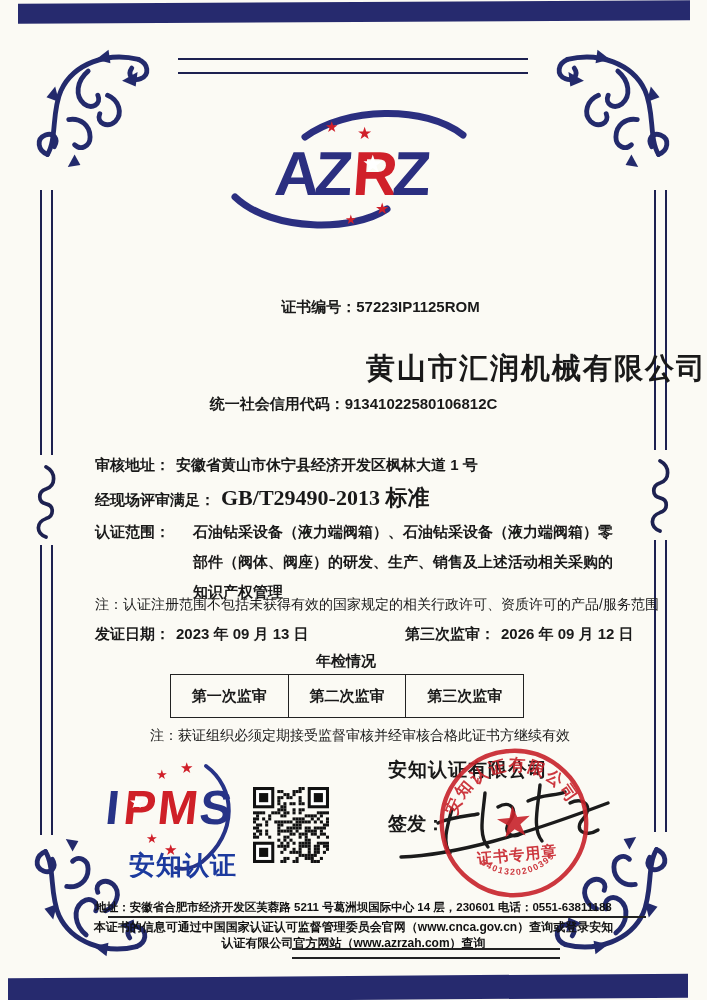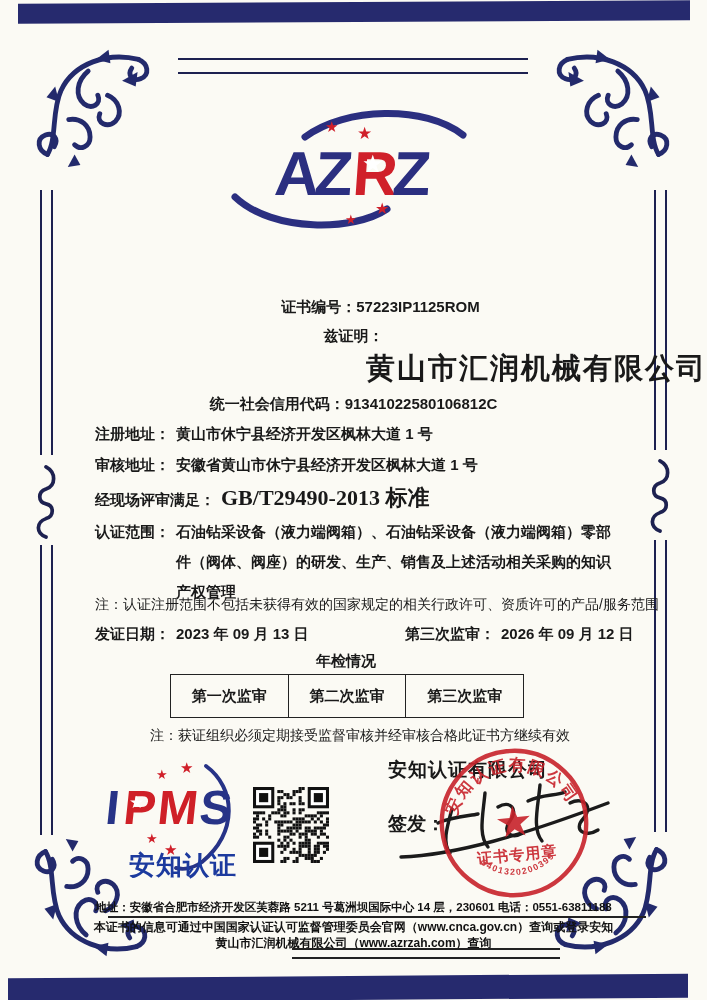--- a/index.html
+++ b/index.html
@@ -32,21 +32,21 @@
   .center-line{left:0;width:707px;text-align:center;font-weight:bold;}
   .cert-no{top:298px;font-size:15px;margin-left:27px;}
   .attest{top:327px;font-size:15px;}
   .company{top:349px;font-size:29px;font-weight:900;letter-spacing:2px;text-align:right;}
   .credit{top:395px;font-size:15px;}
   
   .row{left:95px;font-size:15px;font-weight:bold;white-space:nowrap;}
   .row .lab{margin-right:6px;}
   .row-std .val{font-size:22px;font-weight:900;font-family:"Liberation Serif","DejaVu Serif",serif;}
   .scope{left:95px;top:517px;width:530px;display:flex;font-size:15px;font-weight:bold;line-height:30px;}
-  .scope .lab{white-space:nowrap;margin-right:6px;}
+  .scope .lab{white-space:nowrap;margin-right:23px;}
   .note{font-size:14px;font-weight:normal;}
   
   .annual-title{left:170px;top:652px;width:352px;text-align:center;font-size:15px;font-weight:bold;}
   .annual-table{left:170px;top:674px;width:352px;height:42px;display:flex;border:1.5px solid #222;}
   .annual-table .cell{flex:1;border-left:1.5px solid #222;display:flex;align-items:center;
     justify-content:center;font-size:15px;font-weight:bold;}
   .annual-table .cell:first-child{border-left:none;}
   
   .ipms{left:98px;top:760px;width:152px;height:138px;}
   .ipms .ltr{position:absolute;top:24px;font-size:48px;font-weight:900;
@@ -154,29 +154,25 @@
     <span class="abs star" style="left:132px;top:20px;font-size:17px">★</span>
     <span class="abs star" style="left:150px;top:96px;font-size:16px">★</span>
     <span class="abs star" style="left:120px;top:108px;font-size:13px">★</span>
   </div>
 
 
   <div class="abs center-line cert-no">
     <span>证书编号：</span><span>57223IP1125ROM</span>
   </div>
 
-  <div class="abs center-line attest">兹证明：</div>
   <div class="abs center-line company">黄山市汇润机械有限公司</div>
   <div class="abs center-line credit">
     <span>统一社会信用代码：</span><span>91341022580106812C</span>
   </div>
 
-  <div class="abs row" style="top:425px">
-    <span class="lab">注册地址：</span><span>黄山市休宁县经济开发区枫林大道 1 号</span>
-  </div>
   <div class="abs row" style="top:456px">
     <span class="lab">审核地址：</span><span>安徽省黄山市休宁县经济开发区枫林大道 1 号</span>
   </div>
   <div class="abs row row-std" style="top:483px">
     <span class="lab">经现场评审满足：</span><span class="val">GB/T29490-2013 标准</span>
   </div>
   <div class="abs scope">
     <span class="lab">认证范围：</span>
       <span>石油钻采设备（液力端阀箱）、石油钻采设备（液力端阀箱）零部件（阀体、阀座）的研发、生产、销售及上述活动相关采购的知识产权管理</span>
   </div>
@@ -457,17 +453,17 @@
       <text class="seal-arc" text-anchor="middle"><textPath href="#sealTop" startOffset="50%">安知认证有限公司</textPath></text>
       <text x="80" y="94" text-anchor="middle" font-size="44" fill="#c8232b">★</text>
       <text x="80" y="118" text-anchor="middle" class="seal-label">证书专用章</text>
       <text class="seal-num" text-anchor="middle"><textPath href="#sealBot" startOffset="50%">3401320200399</textPath></text>
     </svg>
   </div>
 
   <div class="abs footer-line f1">地址：安徽省合肥市经济开发区芙蓉路 5211 号葛洲坝国际中心 14 层，230601 电话：0551-63811188</div>
   <div class="abs f-underline"></div>
   <div class="abs footer-line f2">本证书的信息可通过中国国家认证认可监督管理委员会官网（www.cnca.gov.cn）查询或登录安知</div>
-  <div class="abs footer-line f3">黄山市汇润机械有限公司（www.azrzah.com）查询</div>
+  <div class="abs footer-line f3">认证有限公司官方网站（www.azrzah.com）查询</div>
   <div class="abs f-dl1"></div>
   <div class="abs f-dl2"></div>
 
 </div>
 
 </body></html>

